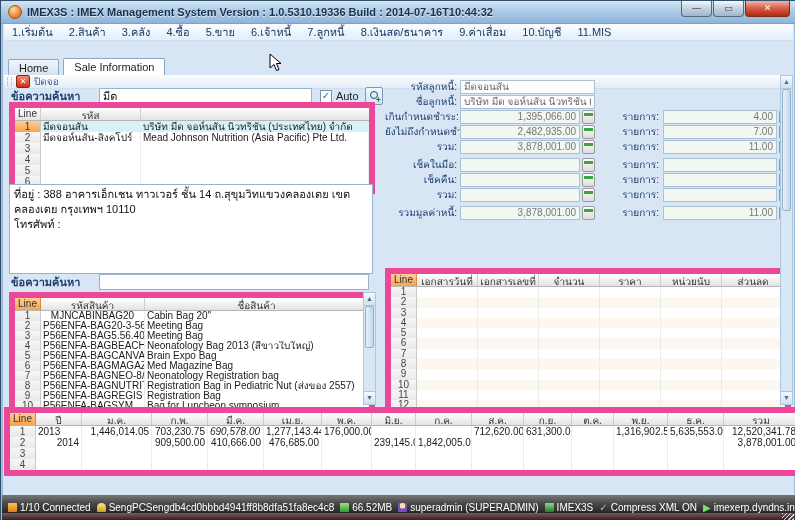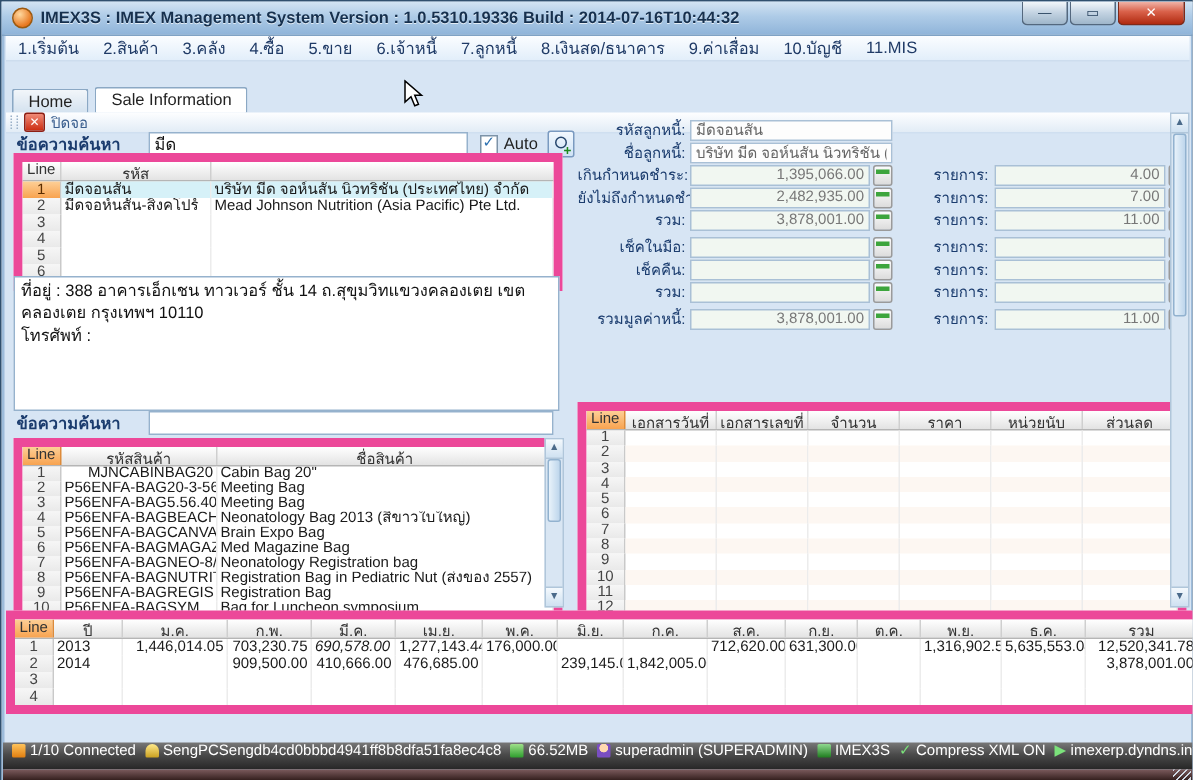--- a/index.html
+++ b/index.html
@@ -101,21 +101,21 @@
   
   .vscroll{position:absolute;width:13px;background:#d9e6f3;border:1px solid #b0c6da;box-sizing:border-box;}
   .varrow{height:12px;font-size:7px;color:#4a6a8a;text-align:center;line-height:12px;
     background:linear-gradient(#f4f9fd,#cfe1f1);border-bottom:1px solid #b0c6da;}
   .varrow.bottom{position:absolute;bottom:0;left:0;right:0;border-top:1px solid #b0c6da;border-bottom:none;}
   .vthumb{position:absolute;left:1px;right:1px;top:13px;height:40px;border:1px solid #92b2cf;
     border-radius:2px;background:linear-gradient(90deg,#e8f2fa,#bed6ec);}
   
   .statusbar{position:absolute;left:1px;right:1px;top:494px;height:18px;
     background:linear-gradient(#787878,#4a4a4a 45%,#262626);
-    display:flex;align-items:flex-start;font-size:10px;color:#fff;white-space:nowrap;overflow:hidden;}
+    display:flex;align-items:flex-end;font-size:10px;color:#fff;white-space:nowrap;overflow:hidden;}
   .sitem{display:flex;align-items:center;margin-left:6px;}
   .sic{width:9px;height:9px;margin-right:3px;flex-shrink:0;border-radius:1px;}
   .sic.conn{background:linear-gradient(#ffc35a,#e07e10);}
   .sic.key{background:linear-gradient(#ffe98a,#caa020);border-radius:50% 50% 1px 1px;}
   .sic.mem{background:linear-gradient(#9fe08a,#2e9e2e);}
   .sic.user{background:radial-gradient(circle at 50% 30%,#ffd9b0 35%,#7a4ec2 40%);}
   .sic.app{background:linear-gradient(#8fd88f,#1f7e1f);}
   .sgreen{color:#7be27b;font-weight:bold;margin-right:3px;}
   .bottomstrip{position:absolute;left:1px;right:1px;top:512px;height:7px;
     background:linear-gradient(#7a5a5c,#35201f);}
@@ -224,21 +224,21 @@
   </div>
 
   <div class="grid" id="product-grid" style="left:8px;top:291px;width:354px;height:113px;">
       <div class="ghead" style="height: 12px;">
         <div class="ghc hot" style="width: 26px; flex-shrink: 0;">Line</div>
         <div class="ghc" style="width: 104px; flex-shrink: 0;">รหัสสินค้า</div>
         <div class="ghc" style="flex: 1 1 0%;">ชื่อสินค้า</div>
       </div>
       <div class="grow" style="height: 10px; line-height: 10px;">
         <div class="gc ln" style="width: 26px; flex-shrink: 0; text-align: center;">1</div>
-        <div class="gc" style="width: 104px; flex-shrink: 0; text-align: right;">MJNCABINBAG20</div>
+        <div class="gc" style="width: 104px; flex-shrink: 0; text-align: center;">MJNCABINBAG20</div>
         <div class="gc" style="flex: 1 1 0%; text-align: left;">Cabin Bag 20"</div>
       </div>
       <div class="grow" style="height: 10px; line-height: 10px;">
         <div class="gc ln" style="width: 26px; flex-shrink: 0; text-align: center;">2</div>
         <div class="gc" style="width: 104px; flex-shrink: 0; text-align: left;">P56ENFA-BAG20-3-56</div>
         <div class="gc" style="flex: 1 1 0%; text-align: left;">Meeting Bag</div>
       </div>
       <div class="grow" style="height: 10px; line-height: 10px;">
         <div class="gc ln" style="width: 26px; flex-shrink: 0; text-align: center;">3</div>
         <div class="gc" style="width: 104px; flex-shrink: 0; text-align: left;">P56ENFA-BAG5.56.400</div>
@@ -510,21 +510,21 @@
         <div class="gc" style="width: 56px; flex-shrink: 0; text-align: right;"></div>
         <div class="gc" style="width: 52px; flex-shrink: 0; text-align: right;">712,620.00</div>
         <div class="gc" style="width: 48px; flex-shrink: 0; text-align: right;">631,300.00</div>
         <div class="gc" style="width: 42px; flex-shrink: 0; text-align: right;"></div>
         <div class="gc" style="width: 54px; flex-shrink: 0; text-align: right;">1,316,902.50</div>
         <div class="gc" style="width: 56px; flex-shrink: 0; text-align: right;">5,635,553.04</div>
         <div class="gc" style="flex: 1 1 0%; text-align: right;">12,520,341.78</div>
       </div>
       <div class="grow" style="height: 11px; line-height: 11px;">
         <div class="gc ln" style="width: 26px; flex-shrink: 0; text-align: center;">2</div>
-        <div class="gc" style="width: 46px; flex-shrink: 0; text-align: left;">2014</div>
+        <div class="gc" style="width: 46px; flex-shrink: 0; text-align: right;">2014</div>
         <div class="gc" style="width: 70px; flex-shrink: 0; text-align: right;"></div>
         <div class="gc" style="width: 56px; flex-shrink: 0; text-align: right;">909,500.00</div>
         <div class="gc" style="width: 56px; flex-shrink: 0; text-align: right;">410,666.00</div>
         <div class="gc" style="width: 58px; flex-shrink: 0; text-align: right;">476,685.00</div>
         <div class="gc" style="width: 50px; flex-shrink: 0; text-align: right;"></div>
         <div class="gc" style="width: 44px; flex-shrink: 0; text-align: right;">239,145.00</div>
         <div class="gc" style="width: 56px; flex-shrink: 0; text-align: right;">1,842,005.00</div>
         <div class="gc" style="width: 52px; flex-shrink: 0; text-align: right;"></div>
         <div class="gc" style="width: 48px; flex-shrink: 0; text-align: right;"></div>
         <div class="gc" style="width: 42px; flex-shrink: 0; text-align: right;"></div>

